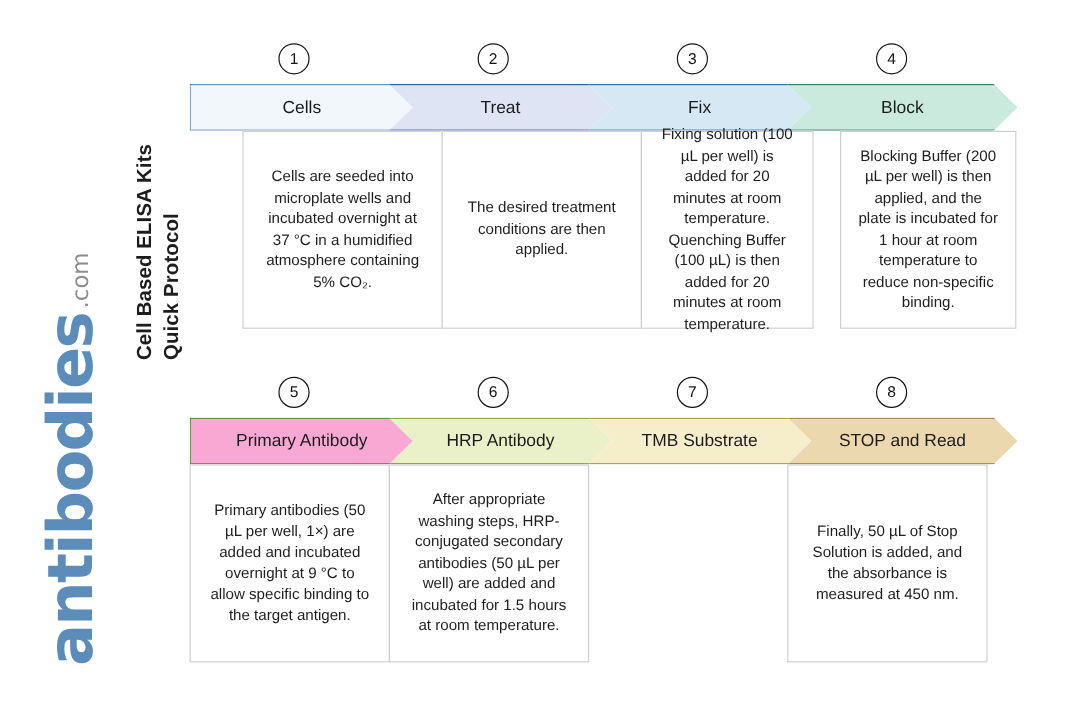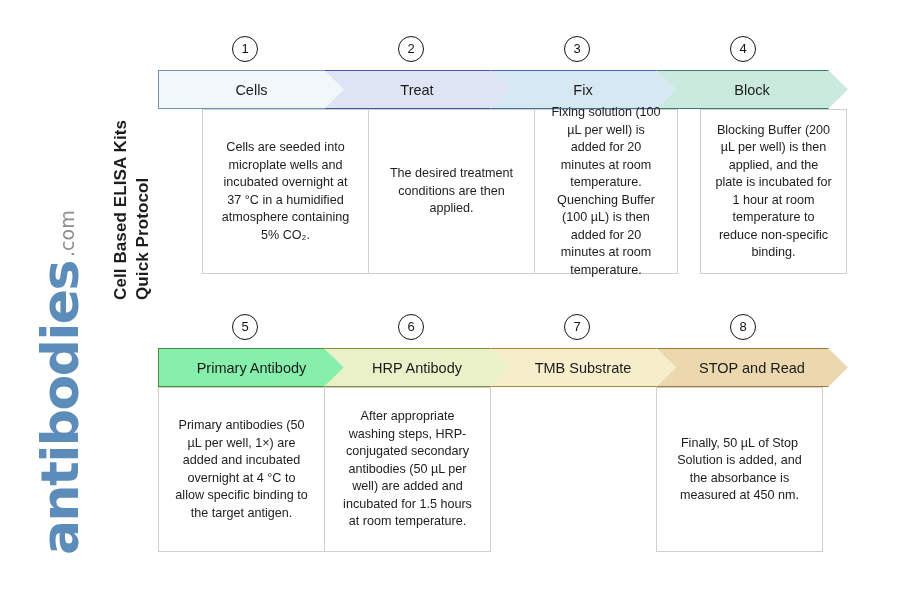--- a/index.html
+++ b/index.html
@@ -161,40 +161,40 @@
 </div>
 
 <div class="flow-row" id="row-2">
   <div class="num-strip">
     <div class="num-badge" style="left:87px">5</div>
     <div class="num-badge" style="left:253px">6</div>
     <div class="num-badge" style="left:419px">7</div>
     <div class="num-badge" style="left:585px">8</div>
   </div>
   <div class="chevron-band">
-    <div class="chev first" style="left:0px;width:186px;background:#86efac;border-color:#4f8a3c;
+    <div class="chev first" style="left:0px;width:186px;background:#f9a8d4;border-color:#4f8a3c;
                 clip-path:polygon(0 0,166px 0,186px 50%,166px 100%,0 100%);">
       <span>Primary Antibody</span>
     </div>
     <div class="chev" style="left:166px;width:186px;background:#eaf0c8;border-color:#7f8f36;
                 clip-path:polygon(0 0,166px 0,186px 50%,166px 100%,0 100%,20px 50%);">
       <span>HRP Antibody</span>
     </div>
     <div class="chev" style="left:498px;width:192px;background:#ecd8ae;border-color:#9c7b3c;
                 clip-path:polygon(0 0,172px 0,192px 50%,172px 100%,0 100%,20px 50%);">
       <span>STOP and Read</span>
     </div>
     <div class="chev" style="left:332px;width:186px;background:#f6eecb;border-color:#a98a38;
                 clip-path:polygon(0 0,166px 0,186px 50%,166px 100%,0 100%,20px 50%);">
       <span>TMB Substrate</span>
     </div>
   </div>
   <div class="body-band" id="body-2">
     <div class="body-cell" style="left:0px;width:167px">
-      <p>Primary antibodies (50 µL per well, 1×) are added and incubated overnight at 4 °C to allow specific binding to the target antigen.</p>
+      <p>Primary antibodies (50 µL per well, 1×) are added and incubated overnight at 9 °C to allow specific binding to the target antigen.</p>
       </div>
     <div class="body-cell" style="left:166px;width:167px">
       <p>After appropriate washing steps, HRP-conjugated secondary antibodies (50 µL per well) are added and incubated for 1.5 hours at room temperature.</p>
       </div>
     <div class="body-cell" style="left:498px;width:167px">
       <p>Finally, 50 µL of Stop Solution is added, and the absorbance is measured at 450 nm.</p>
       </div>
   </div>
 </div>
 

